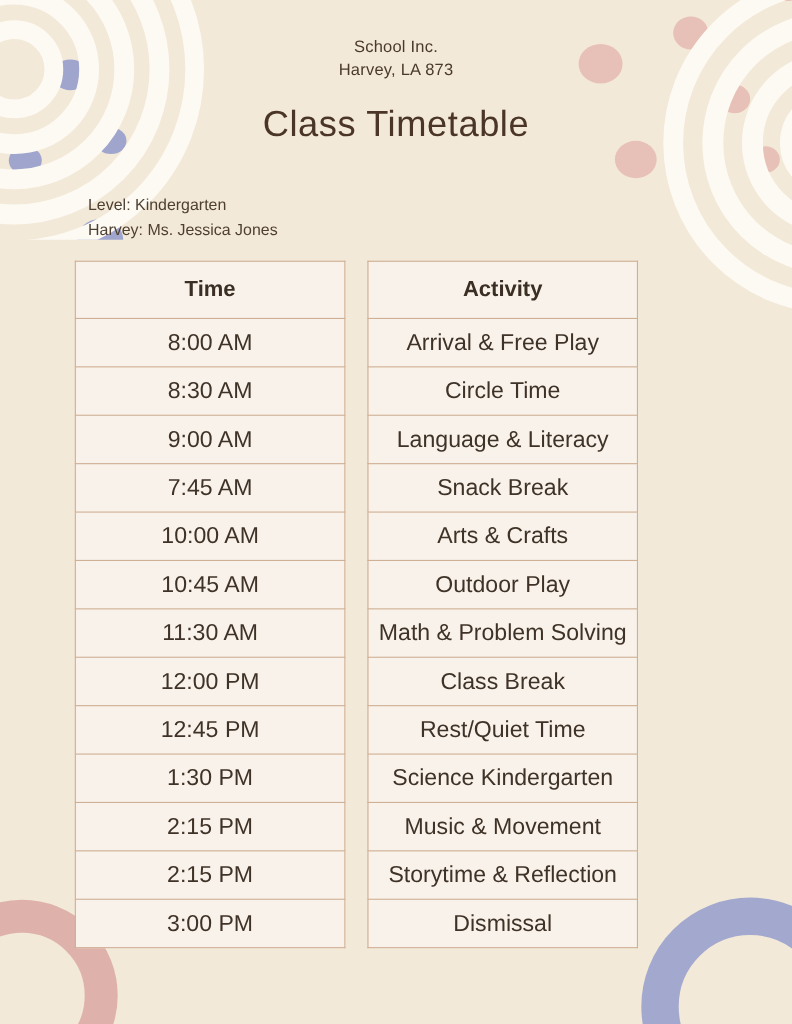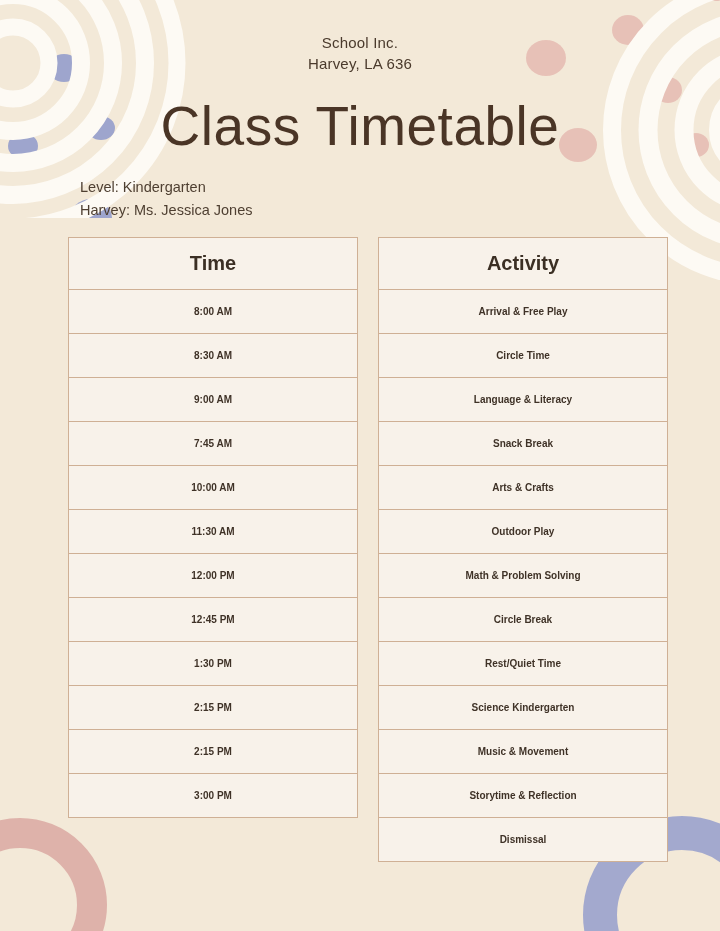--- a/index.html
+++ b/index.html
@@ -54,21 +54,21 @@
     letter-spacing: 0.2px;
   }
 
   .doc-title {
     position: absolute;
     left: 0;
     top: 94px;
     width: 720px;
     text-align: center;
     color: #4a3526;
-    font-size: 55px;
+    font-size: 33px;
     font-weight: 400;
     letter-spacing: 0.5px;
   }
 
   .meta-block {
     position: absolute;
     left: 80px;
     top: 176px;
     color: #4e3f31;
     font-size: 14.5px;
@@ -77,21 +77,21 @@
 
   
   .tables {
     position: absolute;
     left: 68px;
     top: 237px;
     width: 600px;
     display: flex;
     gap: 20px;
   }
-  .tcol { width: 290px; }
+  .tcol { width: 246px; }
 
   .tbl {
     width: 100%;
     border-collapse: collapse;
     table-layout: fixed;
     border: 1px solid #c8a98c;
   }
   .tbl td, .tbl th {
     border: 1px solid #cfb095;
     background: #f8f2ea;
@@ -101,22 +101,21 @@
     padding: 0;
   }
   .tbl th {
     height: 51px;
     font-size: 20px;
     font-weight: bold;
     color: #3b2f24;
   }
   .tbl td {
     height: 43px;
-    font-size: 10px;
-    font-weight: bold;
+    font-size: 21px;
   }
 </style>
 </head>
 <body>
 
 <div id="page">
 
   <div class="deco-layer">
 
     <svg class="tl-rings" width="320" height="330" viewBox="0 0 320 330">
@@ -164,21 +163,21 @@
 
     <svg class="br-arc" width="260" height="230" viewBox="0 0 260 230">
       <circle cx="148" cy="152" r="82" fill="none" stroke="#9aa2cd" stroke-width="34" opacity="0.9"></circle>
     </svg>
   </div>
 
   <div class="content">
 
     <div class="org-block">
       <div>School Inc.</div>
-      <div>Harvey, LA 636</div>
+      <div>Harvey, LA 873</div>
     </div>
 
     <div class="doc-title">Class Timetable</div>
 
     <div class="meta-block">
       <div>Level: Kindergarten</div>
       <div>Harvey: Ms. Jessica Jones</div>
     </div>
 
     <div class="tables">
@@ -200,20 +199,23 @@
               <tr>
                 <td>9:00 AM</td>
               </tr>
               <tr>
                 <td>7:45 AM</td>
               </tr>
               <tr>
                 <td>10:00 AM</td>
               </tr>
               <tr>
+                <td>10:45 AM</td>
+              </tr>
+              <tr>
                 <td>11:30 AM</td>
               </tr>
               <tr>
                 <td>12:00 PM</td>
               </tr>
               <tr>
                 <td>12:45 PM</td>
               </tr>
               <tr>
                 <td>1:30 PM</td>
@@ -254,21 +256,21 @@
               <tr>
                 <td>Arts &amp; Crafts</td>
               </tr>
               <tr>
                 <td>Outdoor Play</td>
               </tr>
               <tr>
                 <td>Math &amp; Problem Solving</td>
               </tr>
               <tr>
-                <td>Circle Break</td>
+                <td>Class Break</td>
               </tr>
               <tr>
                 <td>Rest/Quiet Time</td>
               </tr>
               <tr>
                 <td>Science Kindergarten</td>
               </tr>
               <tr>
                 <td>Music &amp; Movement</td>
               </tr>

